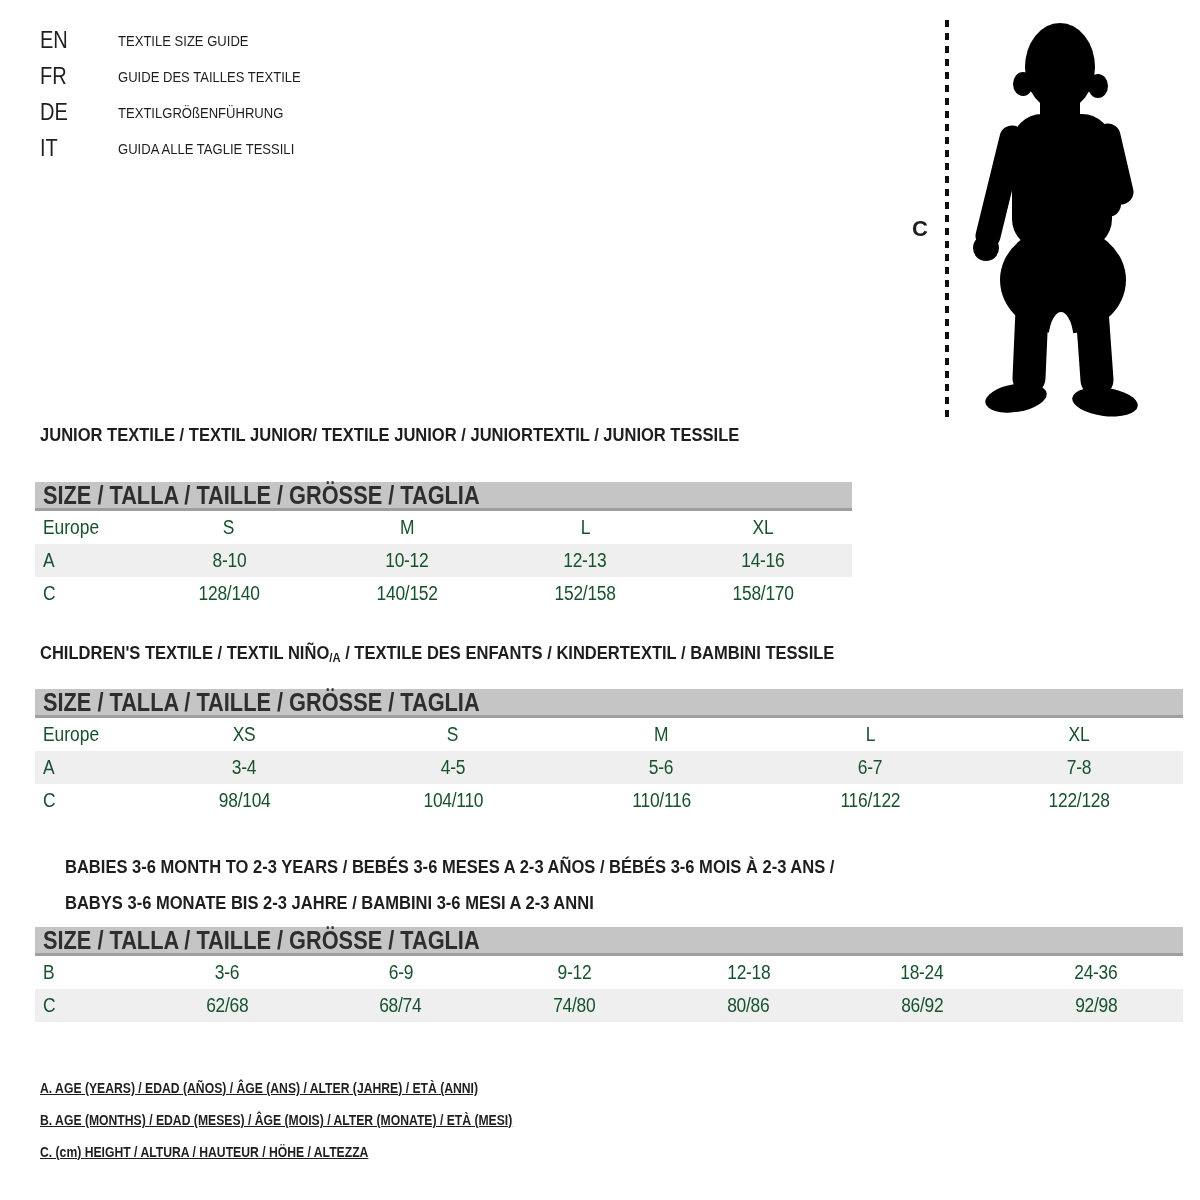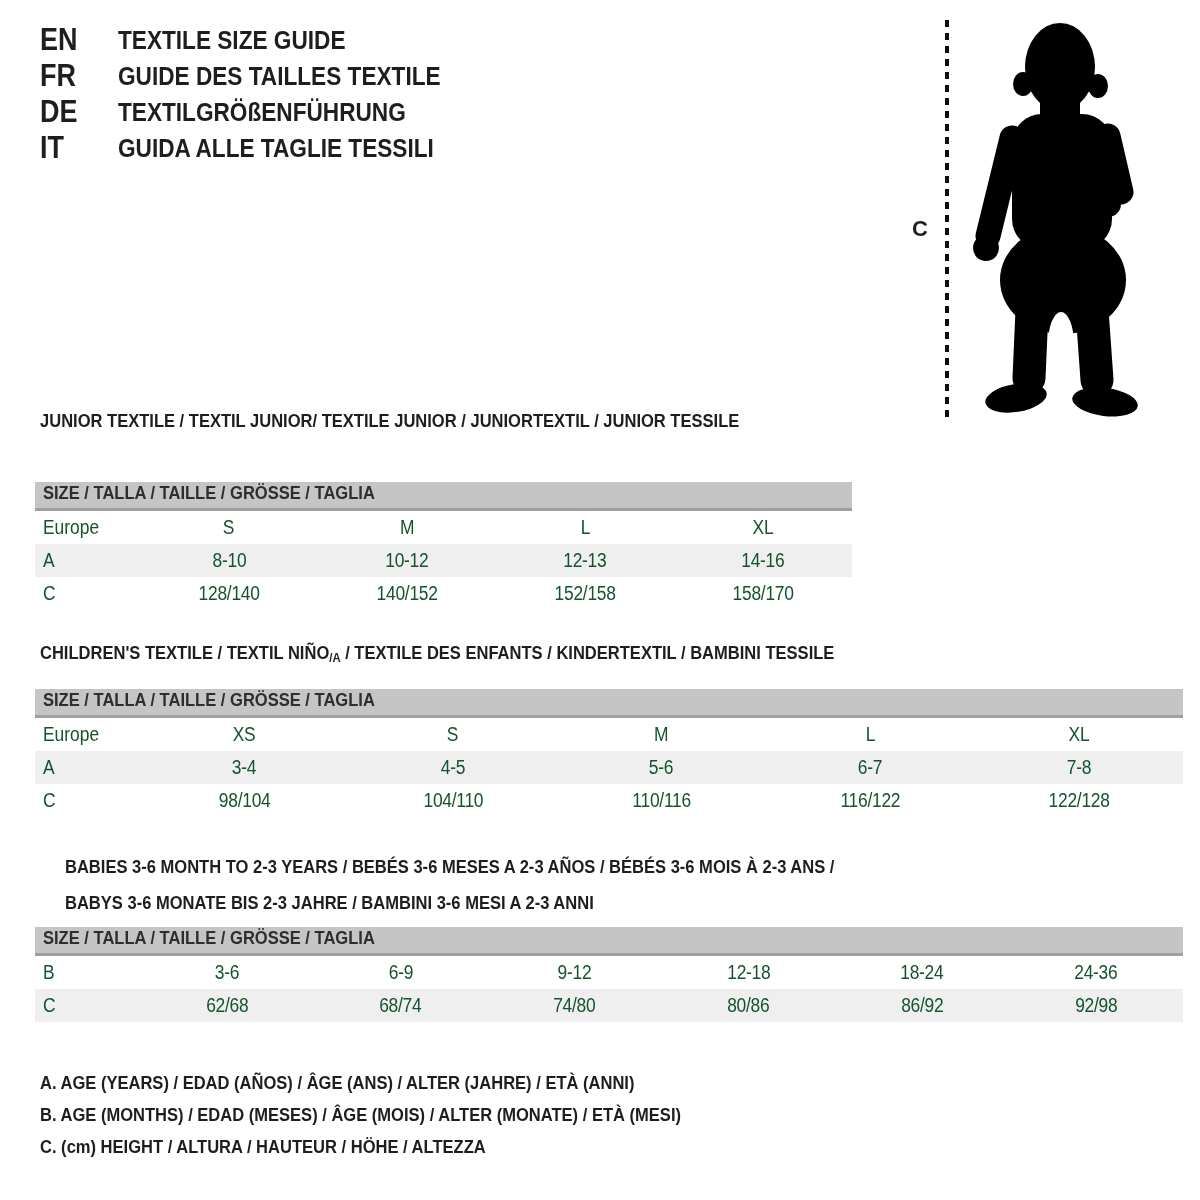--- a/index.html
+++ b/index.html
@@ -11,57 +11,57 @@
     position:relative;
     overflow:hidden;
   }
   
   .cx  { display:inline-block; transform:scaleX(0.87); transform-origin:center center; white-space:nowrap; }
   .cxl { display:inline-block; transform:scaleX(0.87); transform-origin:left center; white-space:nowrap; }
 
   
   #lang-block { position:absolute; left:40px; top:22px; }
   .lang-row { display:flex; height:36px; align-items:center; }
-  .lang-code  { width:78px;  font-size:31px; font-weight:bold; }
-  .lang-title { font-size:26px; font-weight:bold; }
+  .lang-code  { width:78px;  font-size:23px; font-weight:normal; }
+  .lang-title { font-size:15px; font-weight:normal; }
 
   
   #figure { position:absolute; left:900px; top:10px; width:260px; height:412px; }
   #figure .c-label { position:absolute; left:12px; top:206px; font-size:22px; font-weight:bold; }
   #figure .dash-svg { position:absolute; left:44px; top:10px; }
   #figure .toddler-svg { position:absolute; left:72px; top:2px; }
 
   
   .section-title { position:absolute; left:40px; font-size:19px; font-weight:bold; }
   .section-title .sub { font-size:13px; position:relative; top:3px; }
-  #junior-title   { top:410px;text-decoration:underline; }
+  #junior-title   { top:424px;text-decoration:underline; }
   #children-title { top:642px; }
   #babies-title   { top:849px; line-height:36px;margin-left:25px; }
 
   
   .sg-table { position:absolute; left:35px; }
   #junior-table   { top:482px; width:817px;  }
   #children-table { top:689px; width:1148px; }
   #babies-table   { top:927px; width:1148px; }
 
   .size-bar {
     height:29px; box-sizing:border-box;
     background:#c5c5c5; border-bottom:3px solid #9f9f9f;
-    display:flex; align-items:flex-start; padding-left:8px;
-    font-size:19px; font-weight:bold; color:#2e2e2e;
+    display:flex; align-items:center; padding-left:8px;
+    font-size:25px; font-weight:bold; color:#2e2e2e;
   }
   .trow { display:flex; height:33px; align-items:center; font-size:20px; color:#14532d; }
   .trow.shade { background:#efefef; }
   .tlabel { width:105px; padding-left:8px; box-sizing:border-box; }
   .tcell  { flex:1; text-align:center; }
   .tcell .cx { letter-spacing:-0.3px; }
 
   
   #legend { position:absolute; left:40px; top:1072px; }
-  .legend-line { height:32px; display:flex; align-items:flex-start; font-size:19px; font-weight:bold; }
+  .legend-line { height:32px; display:flex; align-items:center; font-size:14px; font-weight:bold;text-decoration:underline; }
 </style>
 </head>
 <body>
 
 <div id="lang-block">
   <div class="lang-row">
     <span class="lang-code"><span class="cxl">EN</span></span>
     <span class="lang-title"><span class="cxl">TEXTILE SIZE GUIDE</span></span>
   </div>
   <div class="lang-row">

